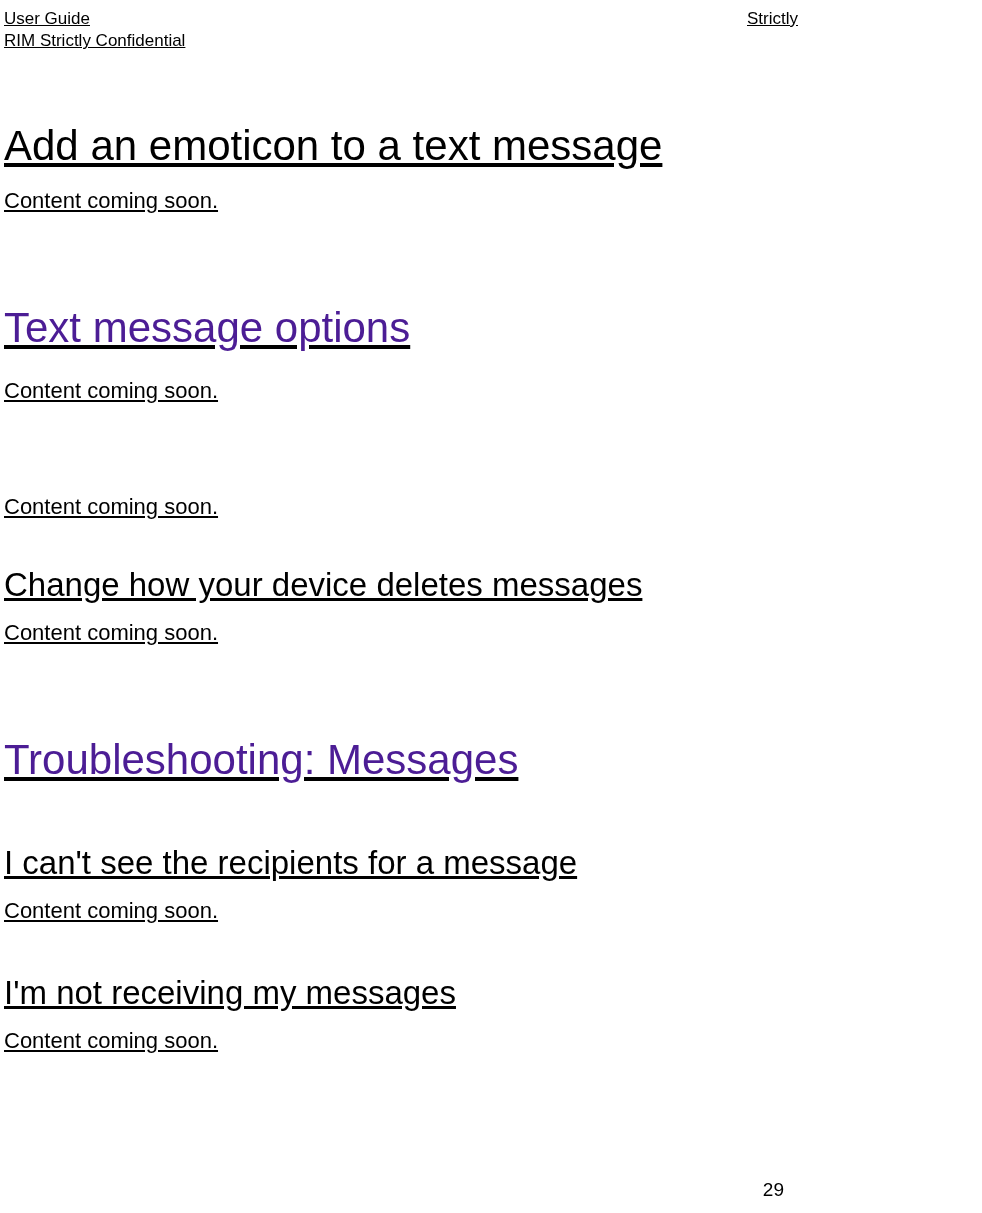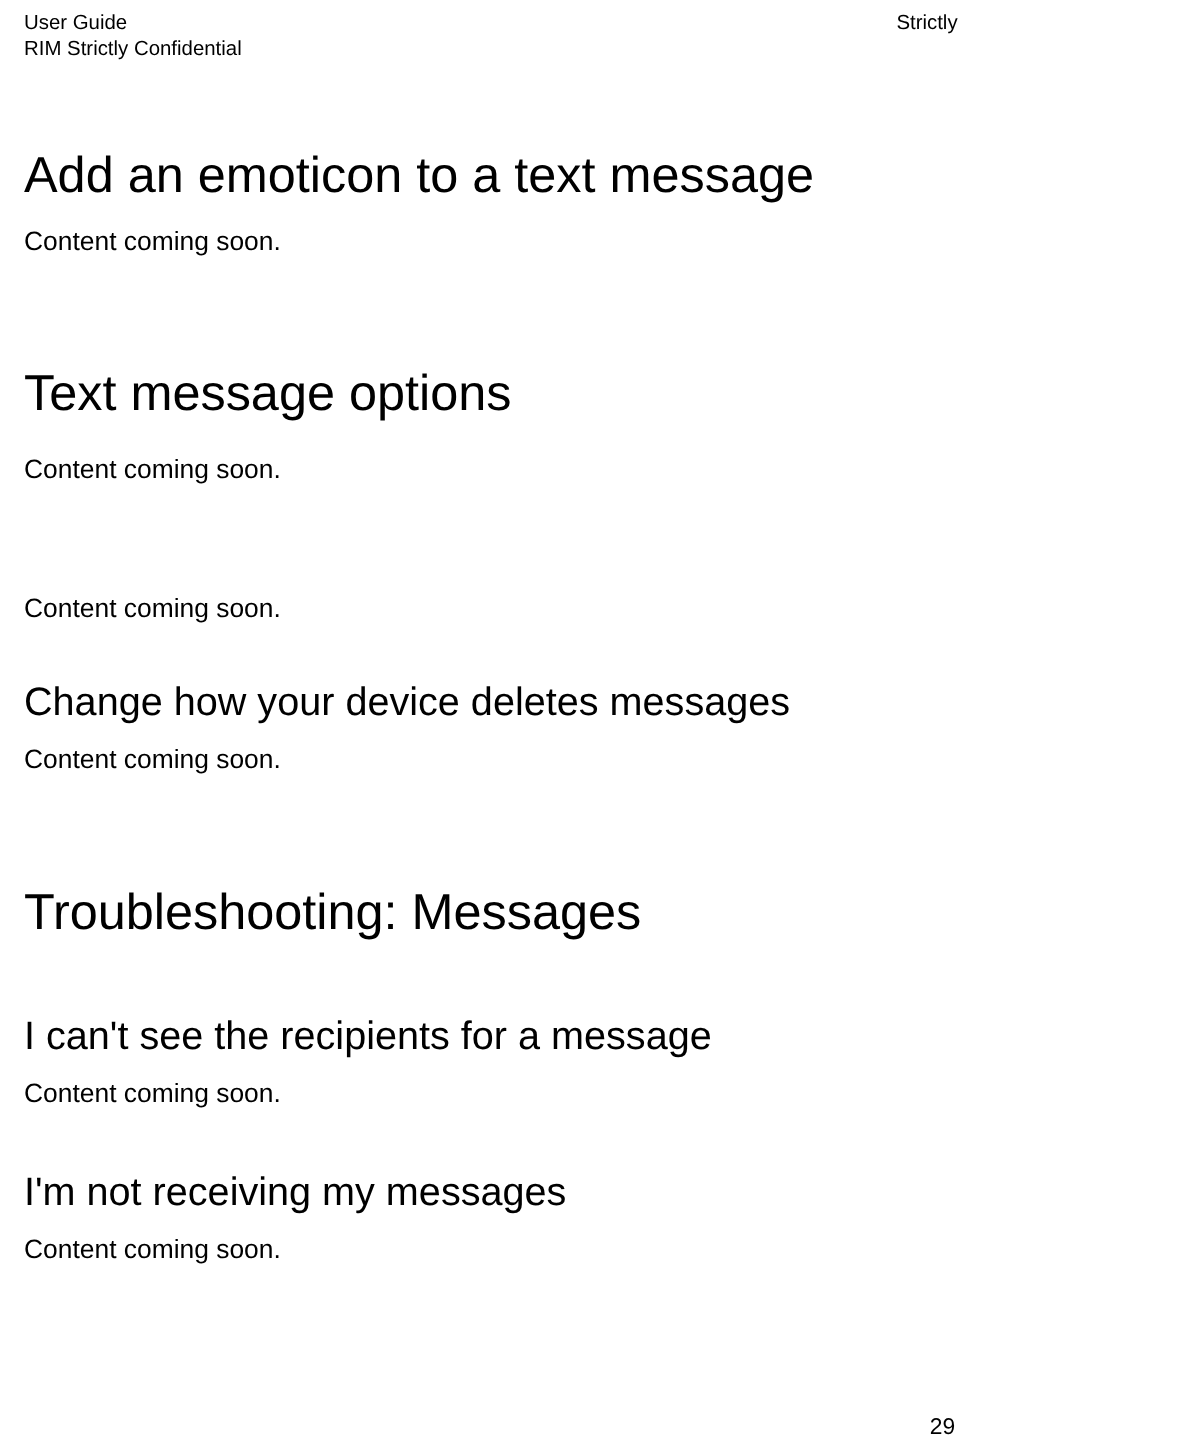--- a/index.html
+++ b/index.html
@@ -1,26 +1,26 @@
 <!DOCTYPE html>
 <html><head>
 <meta charset="utf-8">
 <style>
   * { margin: 0; padding: 0; box-sizing: border-box; }
   html, body { width: 982px; height: 1213px; background: #fff; font-family: "Segoe UI", "Helvetica Neue", Arial, sans-serif; color: #000; }
-  .page { width: 806px; height: 1213px; position: relative; padding: 8px 8px 0 20px; }
+  .page { width: 806px; height: 1213px; position: relative; padding: 8px 8px 0 4px; text-decoration: underline; }
   .header { display: flex; justify-content: space-between; align-items: flex-start; font-size: 17px; line-height: 1.3; margin-bottom: 70px; }
   .header-left { display: flex; flex-direction: column; }
   .section { margin-bottom: 90px; }
   .section:last-of-type { margin-bottom: 0; }
   .h1-black { font-size: 42px; font-weight: 400; margin-bottom: 18px; letter-spacing: 0px; }
-  .h1-blue  { font-size: 42px; font-weight: 400; margin-bottom: 26px; color: #000000; letter-spacing: 0px; }
+  .h1-blue  { font-size: 42px; font-weight: 400; margin-bottom: 26px; color: #4c1d95; letter-spacing: 0px; }
   .h2-black { font-size: 33px; font-weight: 400; margin-bottom: 16px; margin-top: 46px; }
   .body-text { font-size: 22px; font-weight: 400; }
-  .page-number { position: absolute; bottom: 12px; right: 10px; font-size: 19px; }
+  .page-number { position: absolute; bottom: 12px; right: 22px; font-size: 19px; }
   .sub-gap { height: 34px; }
 </style>
 </head>
 <body>
 
 <div class="page">
   <div class="header">
     <div class="header-left">
       <span>User Guide</span>
       <span>RIM Strictly Confidential</span>

